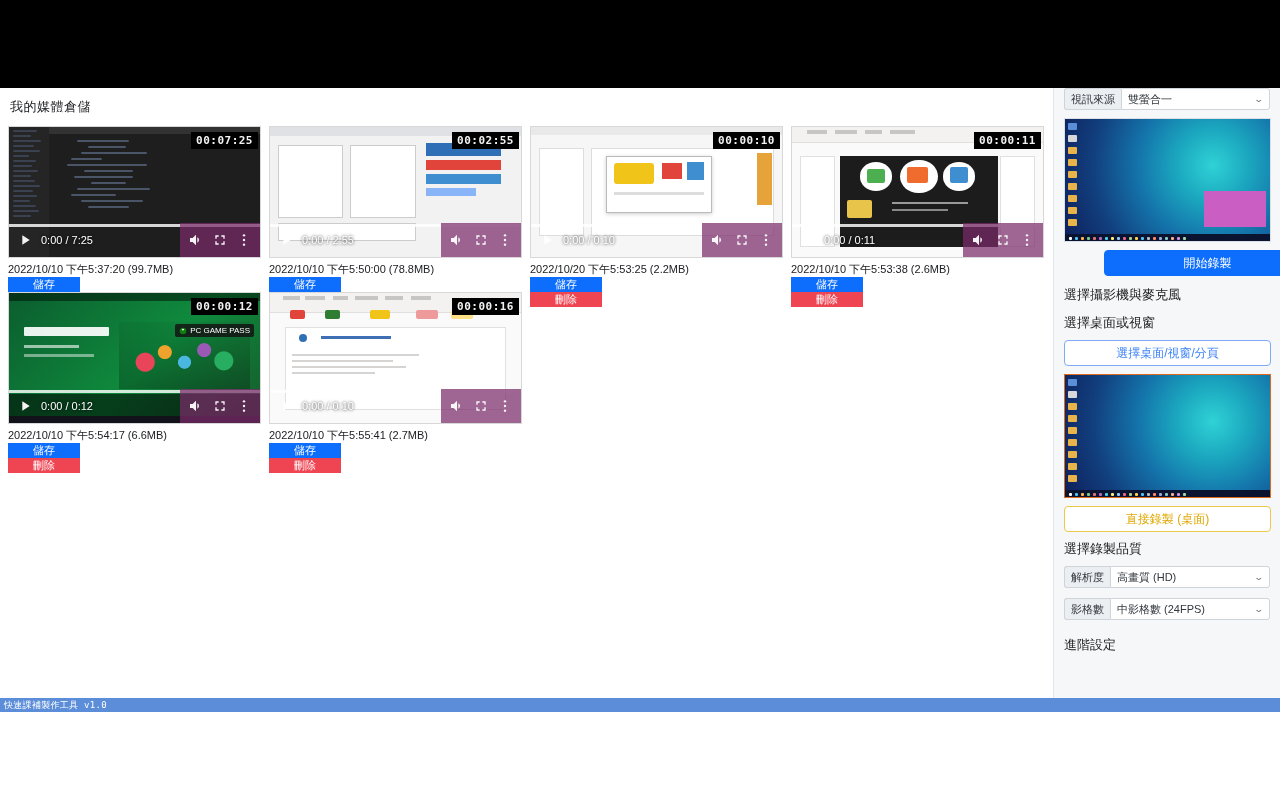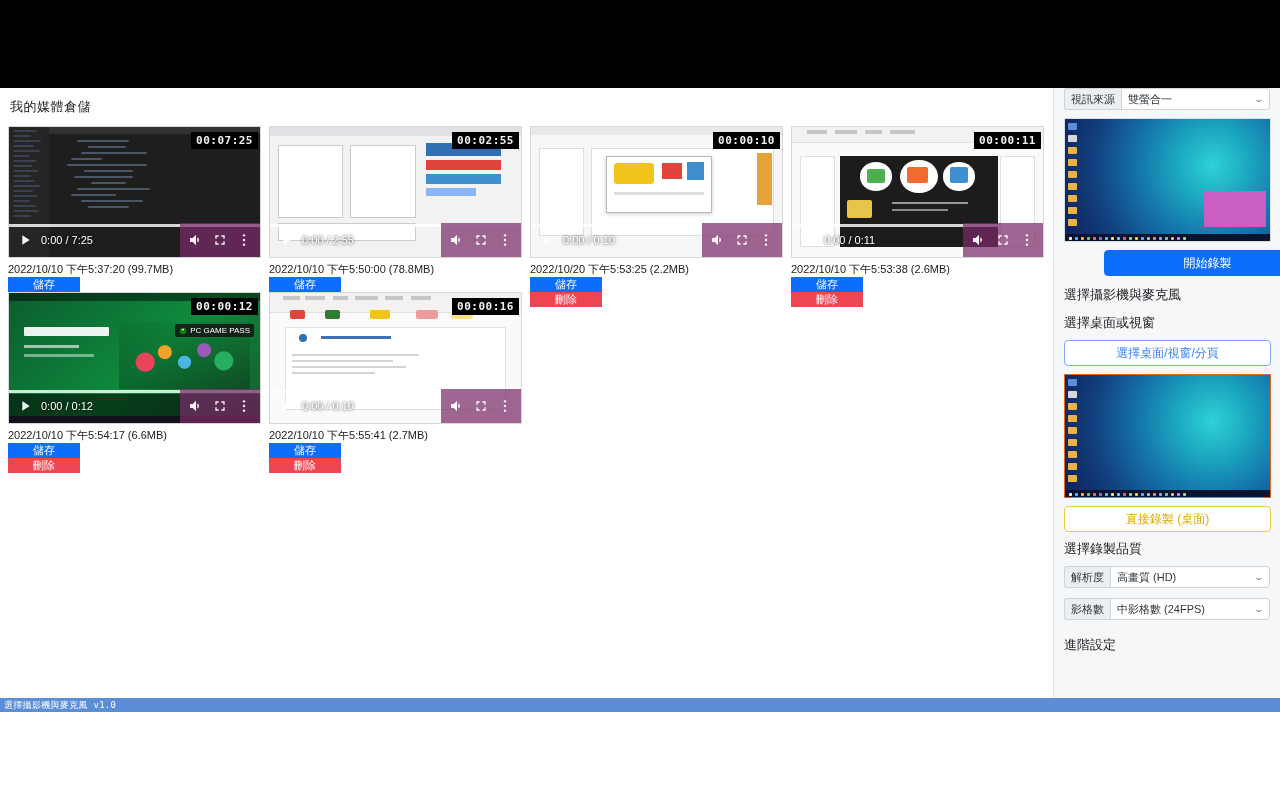--- a/index.html
+++ b/index.html
@@ -581,17 +581,17 @@
           <span class="chev">⌄</span>
         </div>
       </div>
 
       <div class="sect" style="margin-top:16px">進階設定</div>
     </div>
 
   </div>
 
   <div class="statusbar">
-    <span>選擇攝影機與麥克風 v1.0</span>
+    <span>快速課補製作工具 v1.0</span>
   </div>
   <div class="bottomfill"></div>
 
 </div>
 
 </body></html>

